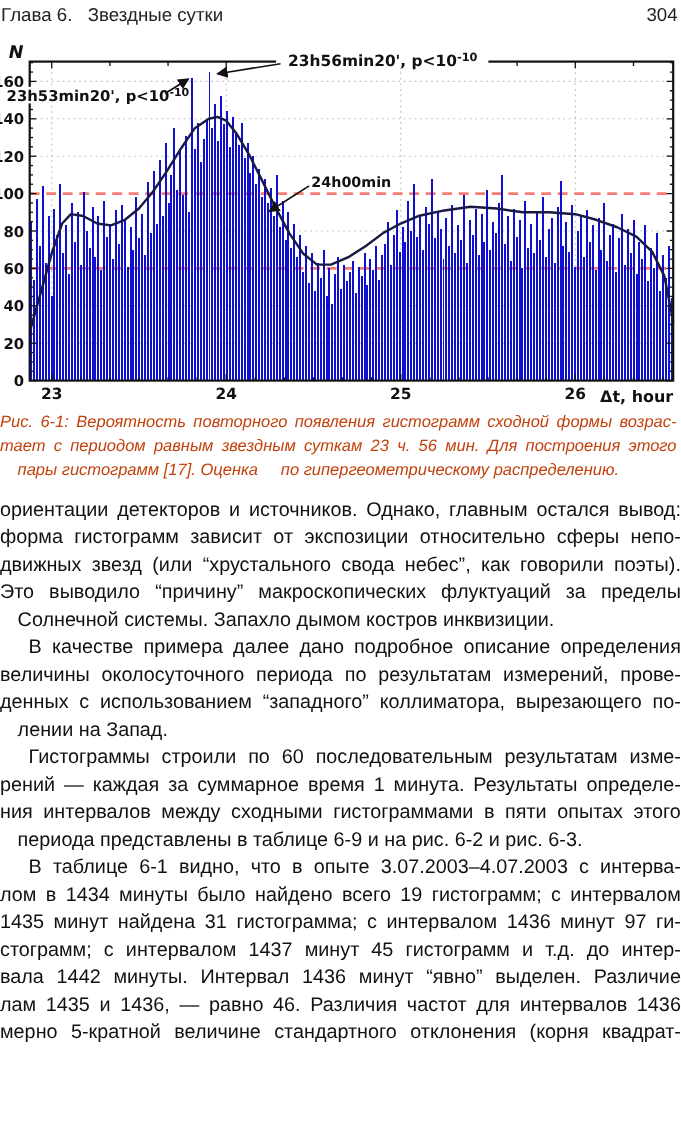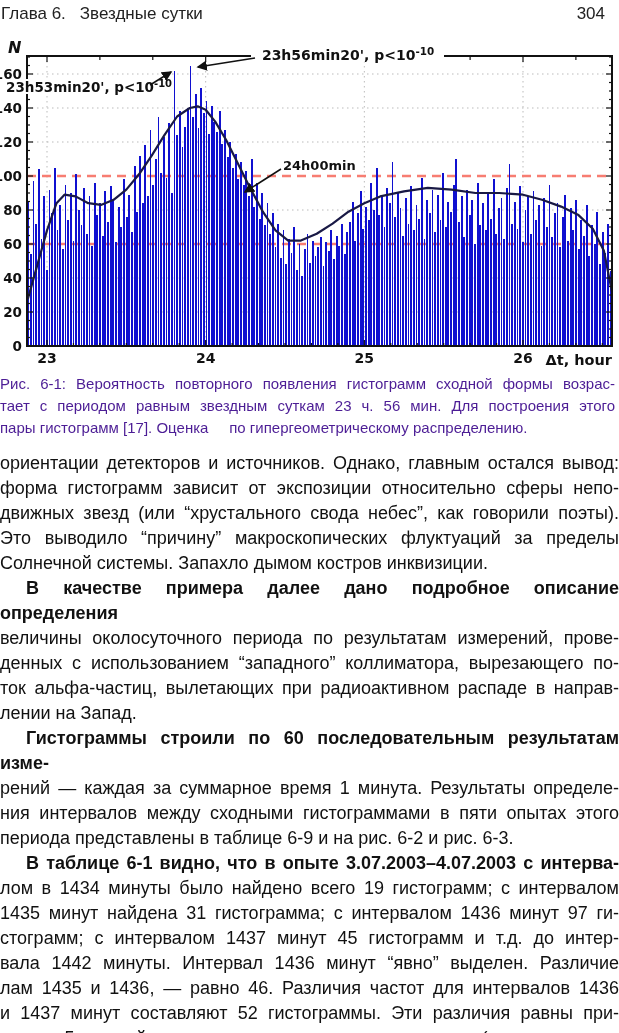--- a/index.html
+++ b/index.html
@@ -3,32 +3,32 @@
 <meta charset="utf-8">
 <style>
   html,body{margin:0;padding:0;}
   body{
     width:619px;height:1033px;overflow:hidden;background:#ffffff;
     font-family:"Liberation Sans",sans-serif;color:#1a1a1a;
     -webkit-font-smoothing:antialiased;
   }
   .header{
     display:flex;justify-content:space-between;align-items:baseline;
-    padding:4px 14px 0 1px;font-size:17px;color:#222;
+    padding:4px 3px 0 1px;font-size:17px;color:#222;
   }
   .header .title{margin-left:14px;}
   .chart{position:relative;width:619px;height:330px;margin-top:15px;}
   .chart svg{position:absolute;left:0;top:0;}
   .caption{
-    margin-top:4px;width:615px;font-size:15px;line-height:22px;color:#4c1d95;
+    margin-top:4px;width:615px;font-size:15px;line-height:22px;color:#c2410c;font-style:italic;
   }
   .bodytext{margin-top:12px;width:619px;font-size:18px;line-height:25px;color:#111;}
   .tline{text-align:justify;text-align-last:justify;}
-  .tline.lastline{text-align-last:left;}
-  .tline.indent{text-indent:26px;font-weight:bold;}
+  .tline.lastline{text-align-last:left;padding-left:16px;}
+  .tline.indent{text-indent:26px;}
 </style>
 </head>
 <body>
 
 <div class="header">
   <div>
     <span>Глава 6.</span><span class="title">Звездные сутки</span>
   </div>
   <div>304</div>
 </div>
@@ -420,32 +420,30 @@
       <div class="tline">ориентации детекторов и источников. Однако, главным остался вывод:</div>
       <div class="tline">форма гистограмм зависит от экспозиции относительно сферы непо-</div>
       <div class="tline">движных звезд (или “хрустального свода небес”, как говорили поэты).</div>
       <div class="tline">Это выводило “причину” макроскопических флуктуаций за пределы</div>
       <div class="tline lastline">Солнечной системы. Запахло дымом костров инквизиции.</div>
     </div>
     <div>
       <div class="tline indent">В качестве примера далее дано подробное описание определения</div>
       <div class="tline">величины околосуточного периода по результатам измерений, прове-</div>
       <div class="tline">денных с использованием “западного” коллиматора, вырезающего по-</div>
-      <div class="tline">ток альфа-частиц, вылетающих при радиоактивном распаде в направ-</div>
       <div class="tline lastline">лении на Запад.</div>
     </div>
     <div>
       <div class="tline indent">Гистограммы строили по 60 последовательным результатам изме-</div>
       <div class="tline">рений — каждая за суммарное время 1 минута. Результаты определе-</div>
       <div class="tline">ния интервалов между сходными гистограммами в пяти опытах этого</div>
       <div class="tline lastline">периода представлены в таблице 6-9 и на рис. 6-2 и рис. 6-3.</div>
     </div>
     <div>
       <div class="tline indent">В таблице 6-1 видно, что в опыте 3.07.2003–4.07.2003 с интерва-</div>
       <div class="tline">лом в 1434 минуты было найдено всего 19 гистограмм; с интервалом</div>
       <div class="tline">1435 минут найдена 31 гистограмма; с интервалом 1436 минут 97 ги-</div>
       <div class="tline">стограмм; с интервалом 1437 минут 45 гистограмм и т.д. до интер-</div>
       <div class="tline">вала 1442 минуты. Интервал 1436 минут “явно” выделен. Различие</div>
       <div class="tline">лам 1435 и 1436, — равно 46. Различия частот для интервалов 1436</div>
-      <div class="tline">и 1437 минут составляют 52 гистограммы. Эти различия равны при-</div>
       <div class="tline">мерно 5-кратной величине стандартного отклонения (корня квадрат-</div>
     </div>
   </div>
 
 </body></html>

